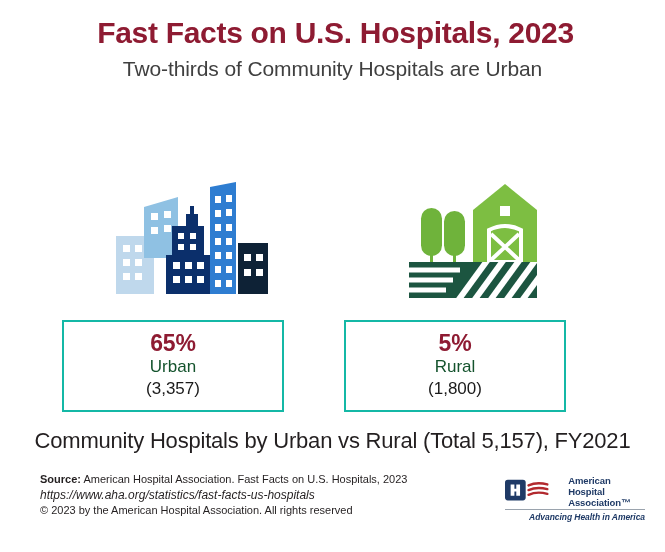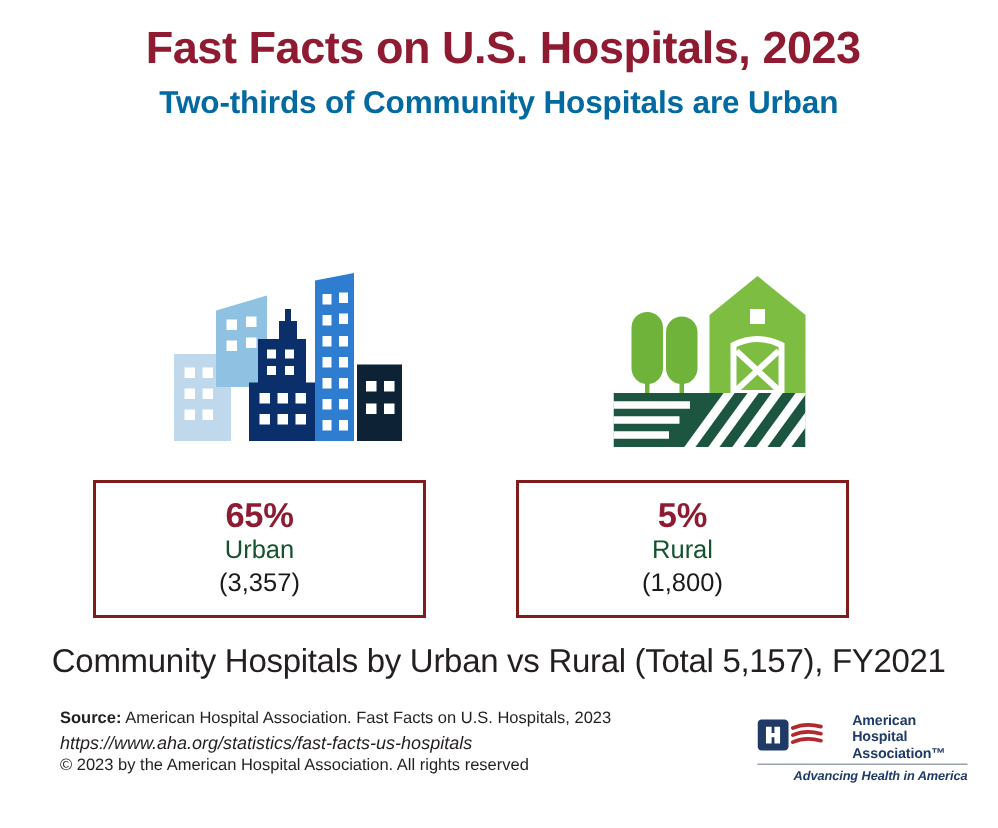--- a/index.html
+++ b/index.html
@@ -32,22 +32,22 @@
     font-size: 30px;
     font-weight: bold;
     color: #8E1B32;
     letter-spacing: -0.3px;
     line-height: 1.1;
     margin: 0 0 8px 0;
     padding-left: 6px;
   }
   .subtitle {
     font-size: 21px;
-    font-weight: bold;
-    color: #0369a1;
+    font-weight: normal;
+    color: #404040;
     line-height: 1.15;
     margin: 0;
     letter-spacing: -0.1px;
   }
 
   
   .icon-band {
     position: absolute;
     top: 180px;
     left: 0;
@@ -73,21 +73,21 @@
     top: 320px;
     left: 0;
     width: 665px;
     height: 96px;
   }
   .stat-box {
     position: absolute;
     top: 0;
     width: 222px;
     height: 92px;
-    border: 2px solid #7f1d1d;
+    border: 2px solid #14b8a6;
     background: #ffffff;
     box-sizing: border-box;
     text-align: center;
   }
   .stat-box.left  { left: 62px; }
   .stat-box.right { left: 344px; }
 
   .stat-pct {
     display: block;
     font-size: 23px;

